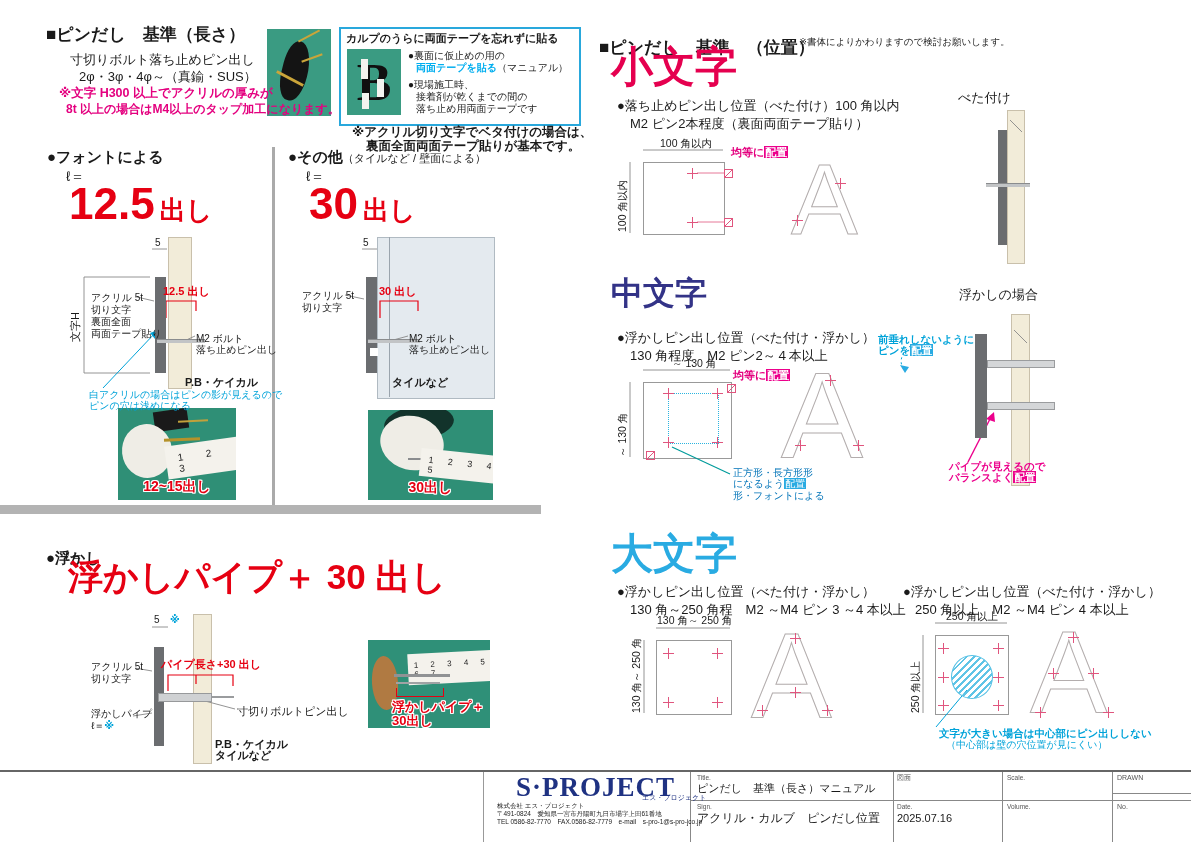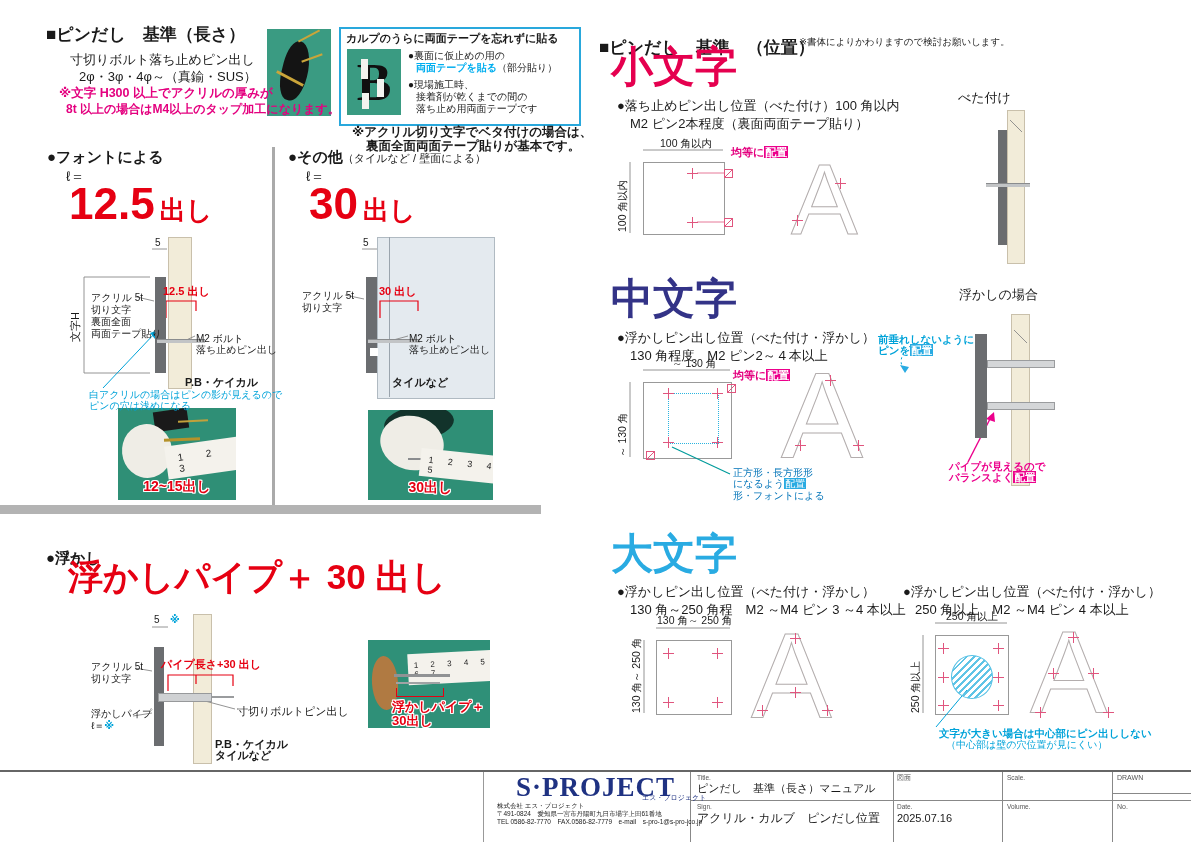--- a/index.html
+++ b/index.html
@@ -95,21 +95,21 @@
 <div class="rect" style="left:339px;top:27px;width:238px;height:95px;border:2px solid #29a8dc;background:#fff;z-index:1"></div>
 <div class="t f115 b" style="left:346px;top:32px">カルプのうらに両面テープを忘れずに貼る</div>
 <div class="photo" style="left:347px;top:49px;width:54px;height:66px;background:#3a9b82;z-index:2">
   <div style="position:absolute;inset:0;display:flex;align-items:center;justify-content:center;font-family:'Liberation Serif','DejaVu Serif',serif;font-weight:bold;font-size:52px;color:#101010">B</div>
   <div style="position:absolute;left:14px;top:10px;width:7px;height:20px;background:#f3f3ef"></div>
   <div style="position:absolute;left:30px;top:30px;width:7px;height:18px;background:#f3f3ef"></div>
   <div style="position:absolute;left:15px;top:44px;width:7px;height:16px;background:#f3f3ef"></div>
 </div>
 <div class="t f10" style="left:408px;top:50px">●裏面に仮止めの用の</div>
 <div class="t f10" style="left:416px;top:62px">
-  <span class="b" style="color:#00aeef">両面テープを貼る</span><span>（部分貼り）</span>
+  <span class="b" style="color:#00aeef">両面テープを貼る</span><span>（マニュアル）</span>
 </div>
 <div class="t f10" style="left:408px;top:79px">●現場施工時、</div>
 <div class="t f10" style="left:416px;top:91px">接着剤が乾くまでの間の</div>
 <div class="t f10" style="left:416px;top:103px">落ち止め用両面テープです</div>
 <div class="t f125 b" style="left:352px;top:125px">※アクリル切り文字でベタ付けの場合は、</div>
 <div class="t f125 b" style="left:366px;top:139px">裏面全面両面テープ貼りが基本です。</div>
 
 <div class="rect" style="left:272px;top:147px;width:3px;height:360px;background:#aaa"></div>
 <div class="rect" style="left:0;top:505px;width:541px;height:9px;background:#b3b3b3"></div>
 
@@ -216,21 +216,21 @@
 <div class="t f105" style="left:660px;top:137px">100 角以内</div>
 <div class="t f105 vt" style="left:616px;top:232px">100 角以内</div>
 <div class="t f11 b mag" style="left:731px;top:146px"><span>均等に</span><span class="hlm">配置</span></div>
 <div class="plus" style="left:687px;top:168px"></div>
 <div class="plus" style="left:687px;top:217px"></div>
 <div class="tick" style="left:724px;top:169px"></div>
 <div class="tick" style="left:724px;top:218px"></div>
 <div class="plus" style="left:835px;top:178px"></div>
 <div class="plus" style="left:792px;top:215px"></div>
 
-<div class="t b" style="left:611px;top:274px;font-size:42px;color:#333387">中文字</div>
+<div class="t b" style="left:611px;top:274px;font-size:32px;color:#333387">中文字</div>
 <div class="t f13" style="left:617px;top:330px">●浮かしピン出し位置（べた付け・浮かし）</div>
 <div class="t f13" style="left:630px;top:348px">130 角程度　M2 ピン2～４本以上</div>
 <div class="t f13" style="left:959px;top:287px">浮かしの場合</div>
 
 <div class="sq" style="left:643px;top:382px;width:87px;height:75px"></div>
 <div class="rect" style="left:668px;top:393px;width:49px;height:49px;border:1px dotted #2bb5e0;z-index:2"></div>
 <div class="t f105" style="left:672px;top:357px">～ 130 角</div>
 <div class="t f105 vt" style="left:616px;top:457px">～ 130 角</div>
 <div class="t f11 b mag" style="left:733px;top:369px"><span>均等に</span><span class="hlm">配置</span></div>
 <div class="plus" style="left:663px;top:388px"></div>

